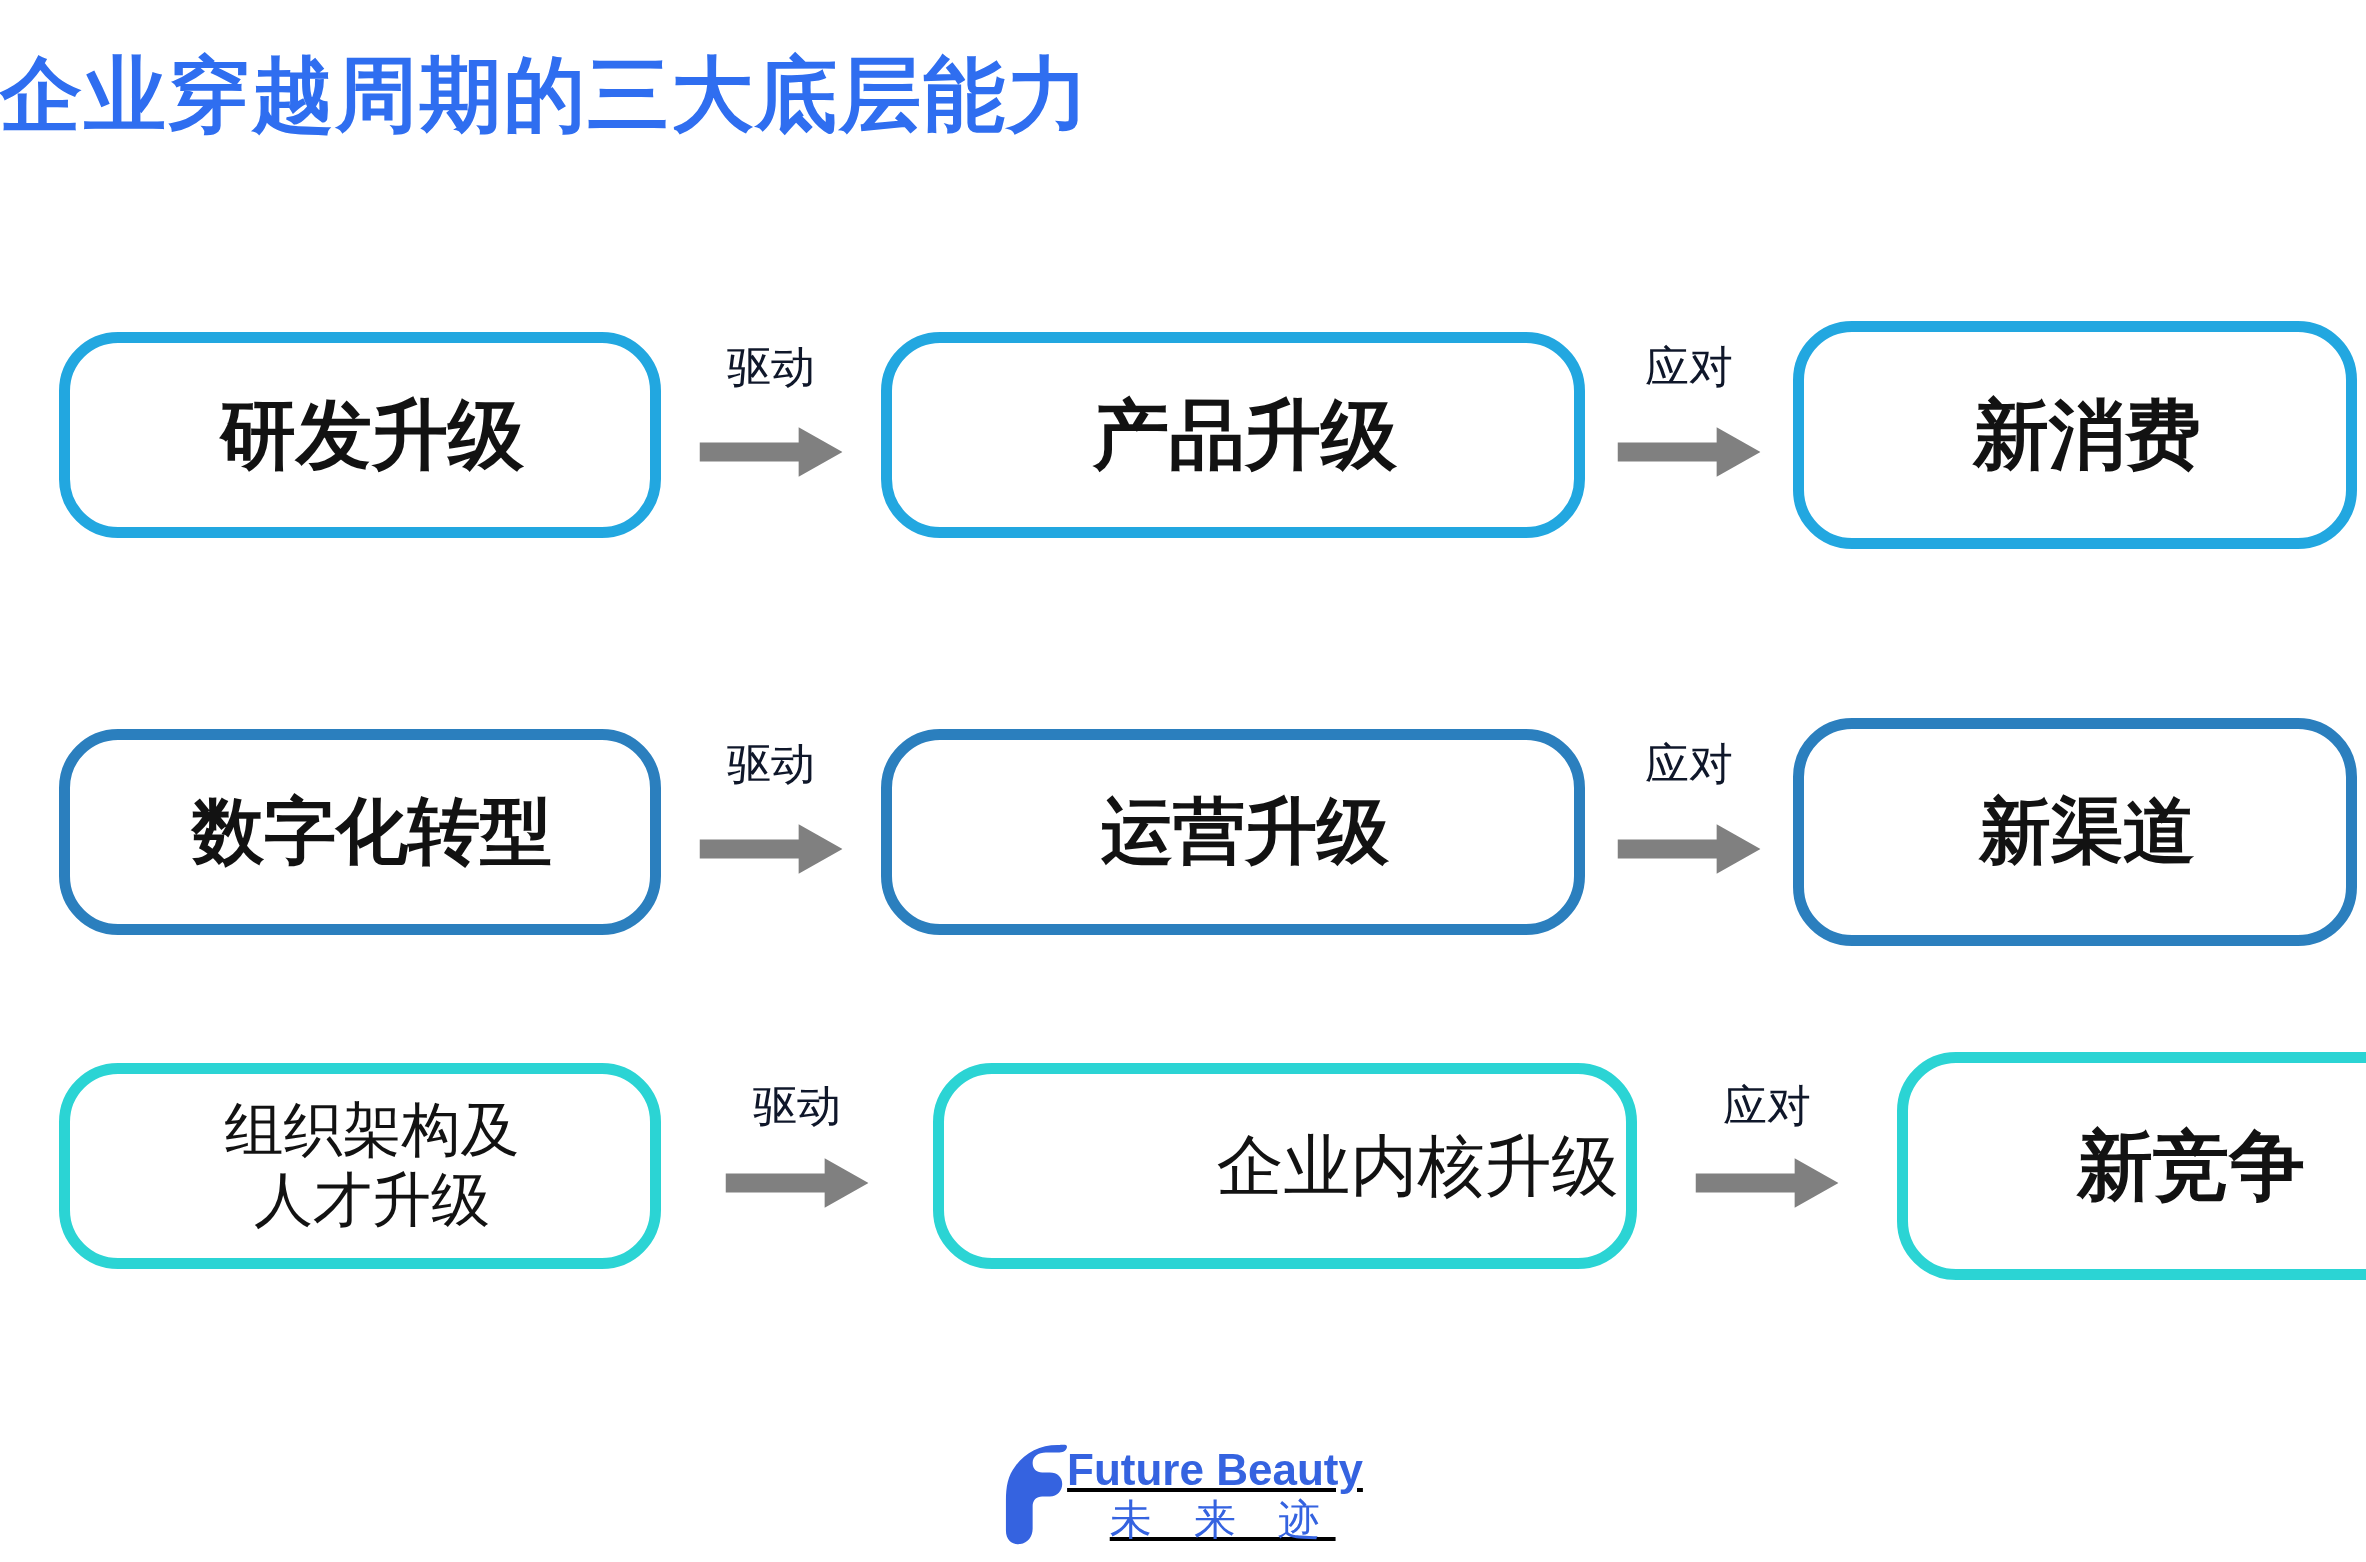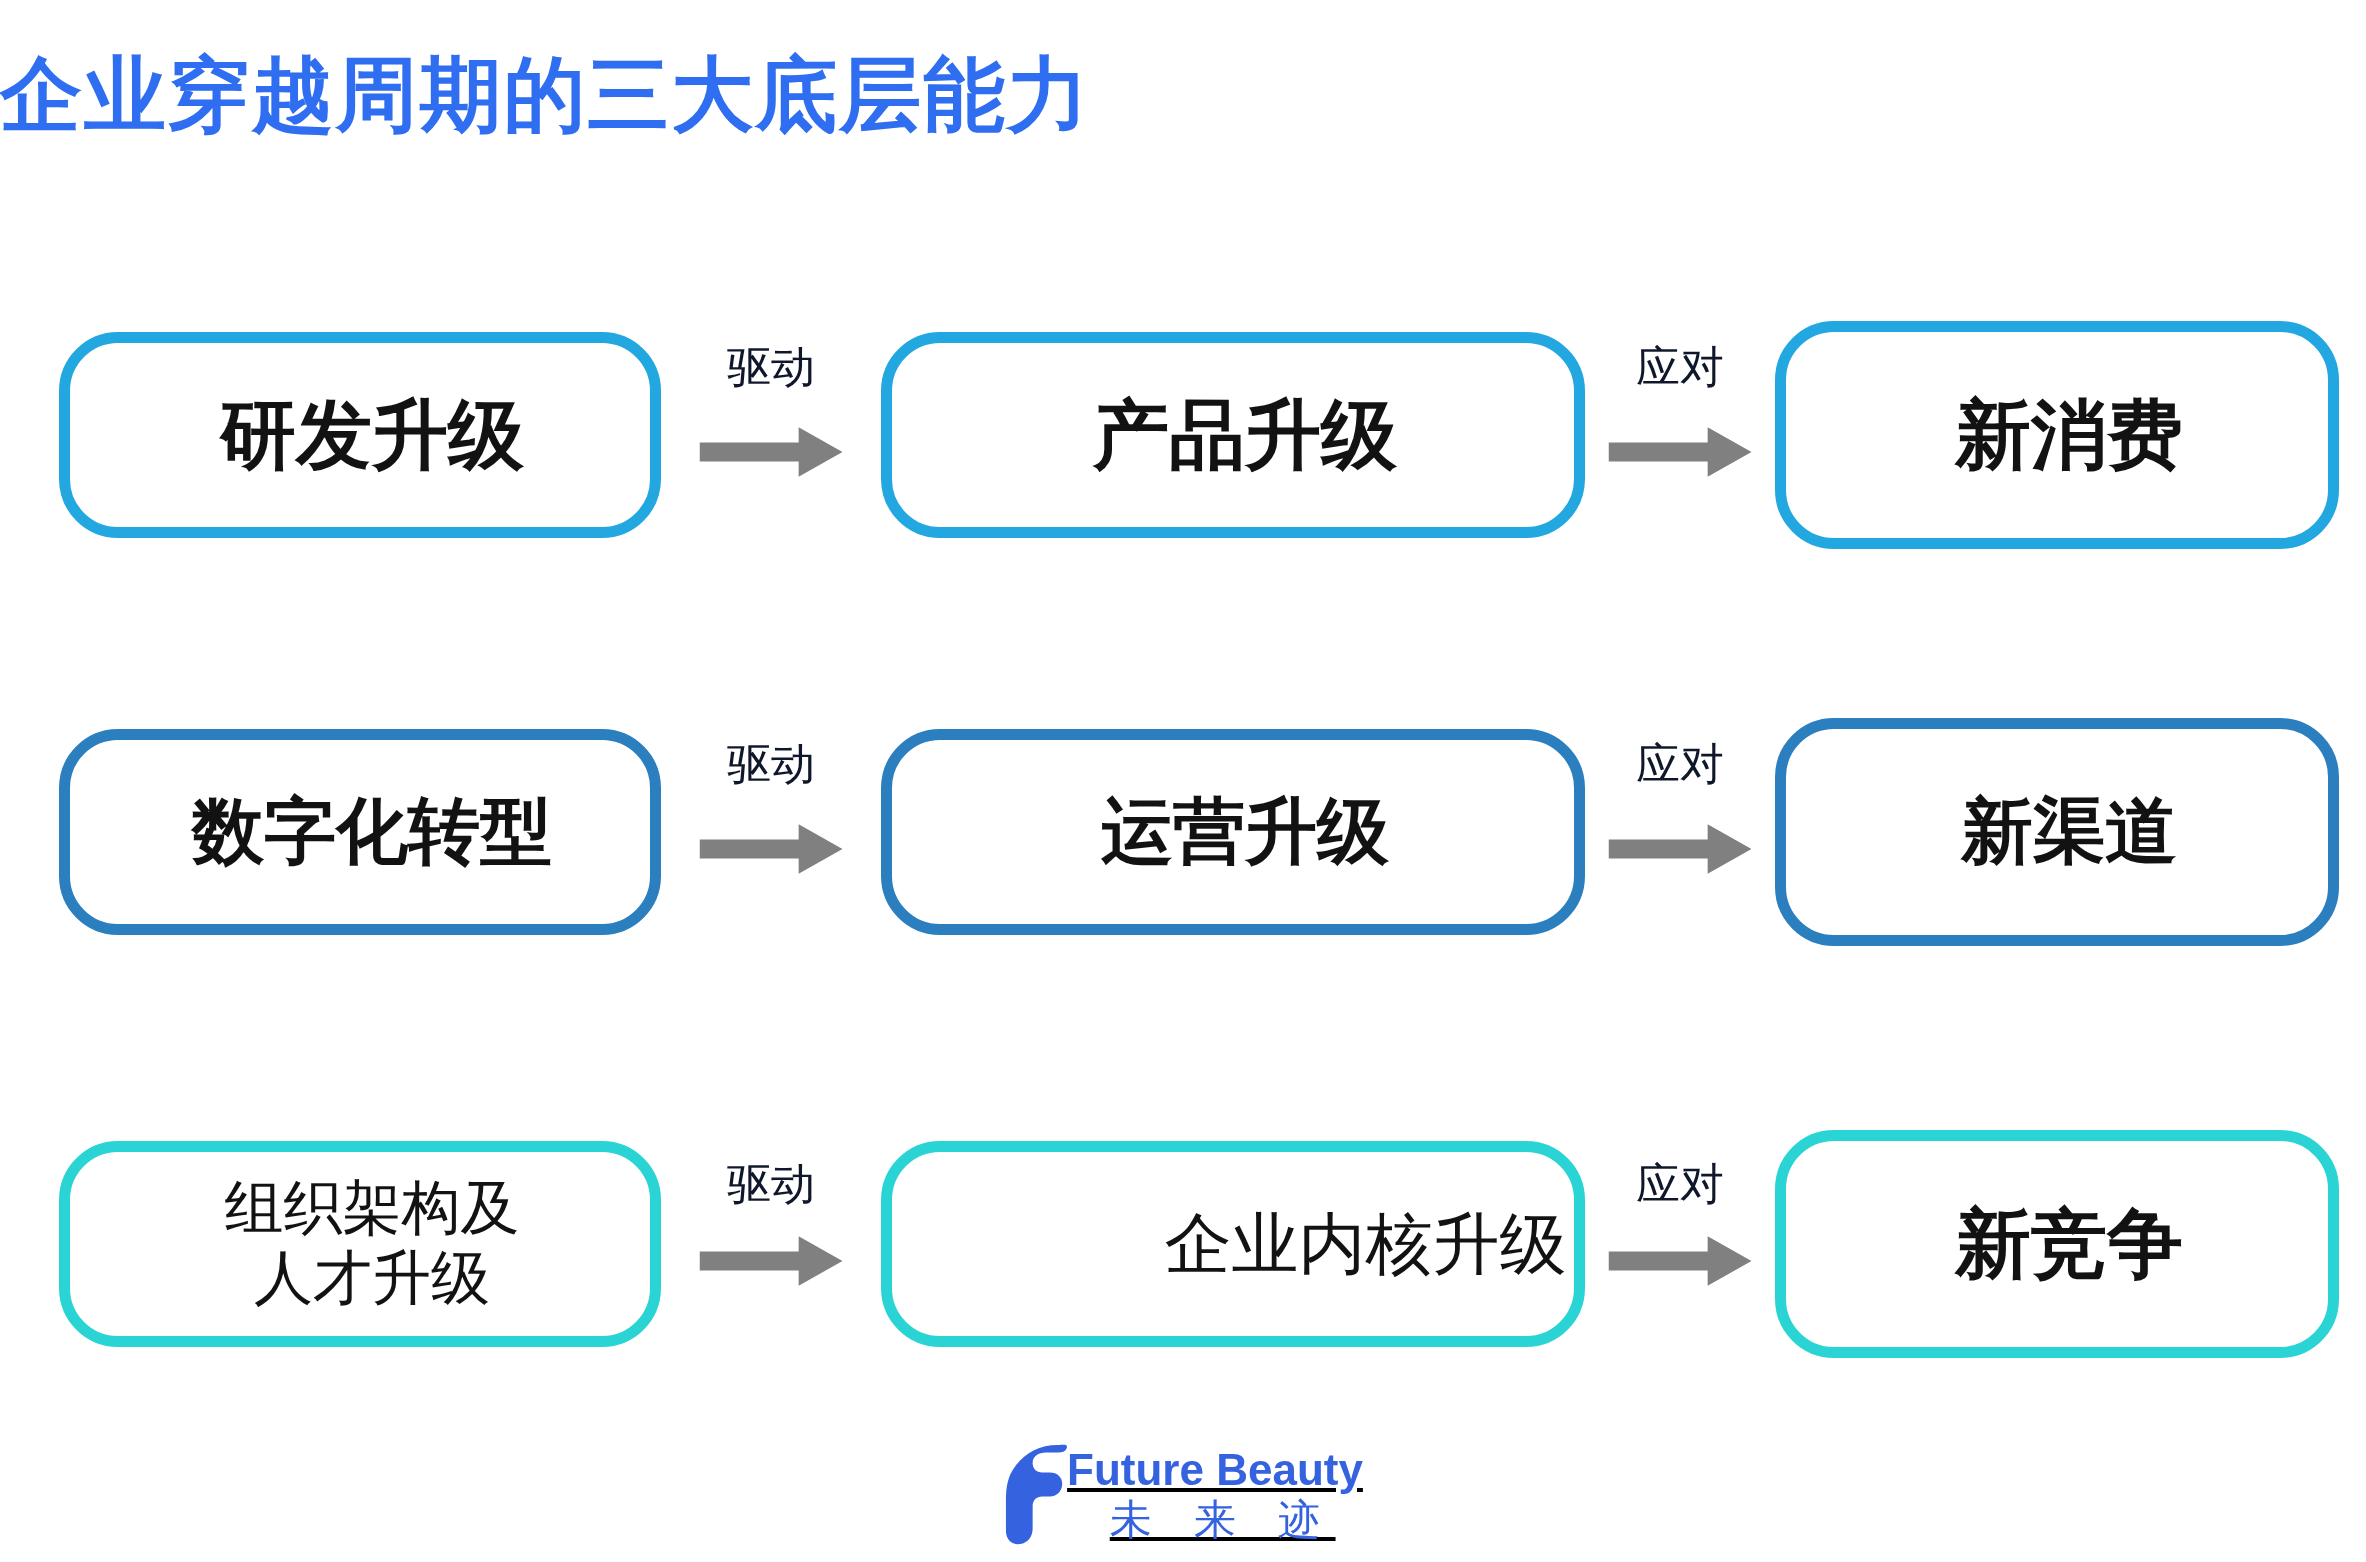--- a/index.html
+++ b/index.html
@@ -40,21 +40,21 @@
   .row {
     position: absolute;
     left: 0;
     width: 100%;
     height: 239px;
     display: flex;
     align-items: center;
   }
   #row-0 { top: 315px; }
   #row-1 { top: 712px; }
-  #row-2 { top: 1124px; }
+  #row-2 { top: 1046px; gap: 26px; }
 
   
   .node {
     box-sizing: border-box;
     background: #ffffff;
     border-style: solid;
     border-width: 11.5px;
     border-radius: 59px;
     display: flex;
     align-items: center;
@@ -83,21 +83,21 @@
   .conn {
     position: relative;
     flex: 0 0 auto;
     height: 206px;
     display: flex;
     flex-direction: column;
     justify-content: center;
     align-items: center;
   }
   .conn-1 { width: 220px; }
-  .conn-2 { width: 190px; }
+  .conn-2 { width: 208px; }
 
   .conn-label {
     position: absolute;
     top: 13.4px;
     left: 50%;
     transform: translateX(-50%);
     font-size: 44px;
     font-weight: normal;
     color: #0f172a;
     white-space: nowrap;

